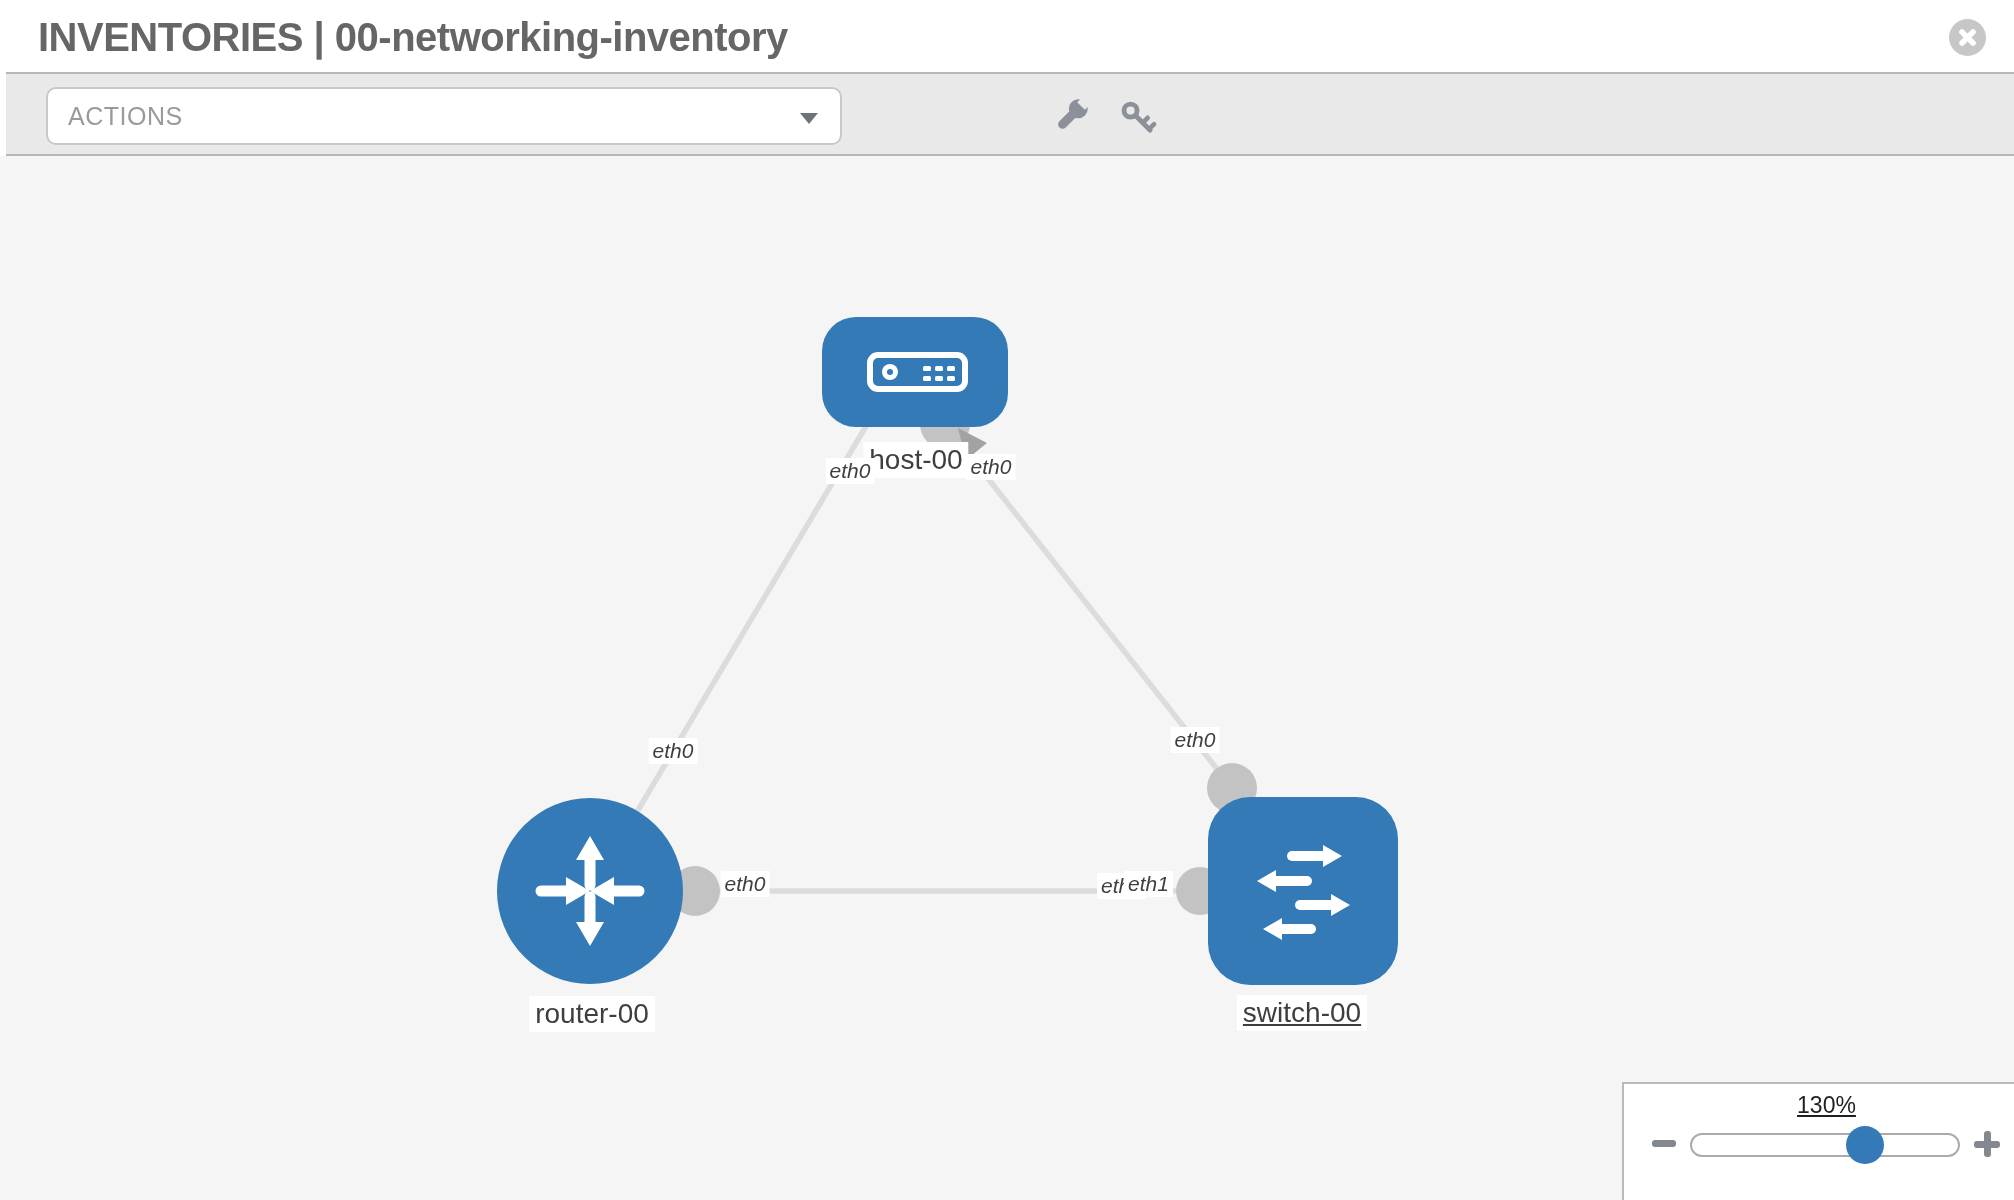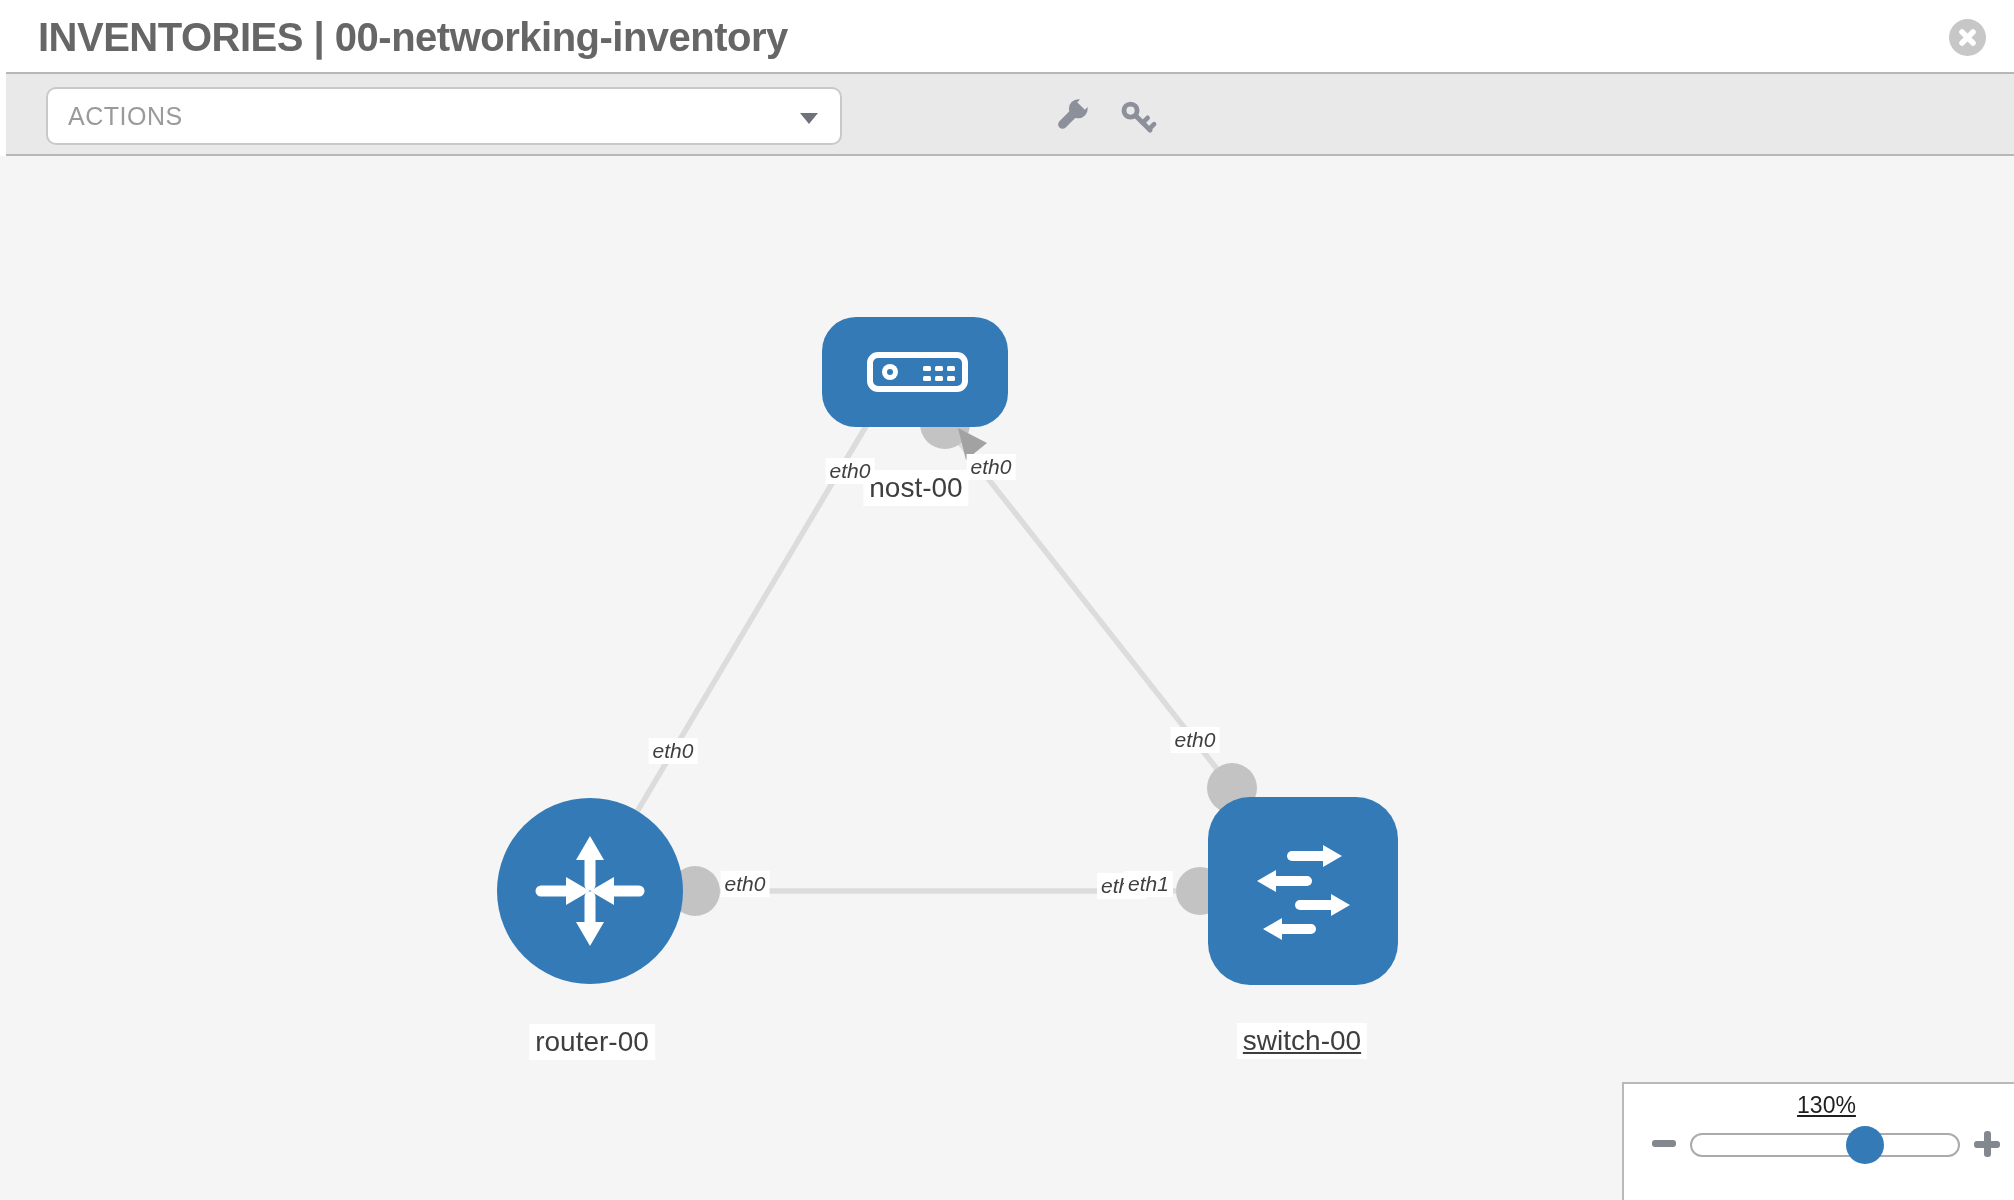--- a/index.html
+++ b/index.html
@@ -36,21 +36,21 @@
   .tool-ic{position:absolute;cursor:pointer;}
   
   .canvas{position:absolute;left:0;top:156px;width:2014px;height:1044px;background:#f5f5f5;}
   .wires{position:absolute;left:0;top:0;}
   .node{position:absolute;background:#337ab7;display:flex;align-items:center;justify-content:center;cursor:pointer;}
   .node-host{left:822px;top:161px;width:186px;height:110px;border-radius:34px;}
   .node-router{left:497px;top:642px;width:186px;height:186px;border-radius:50%;}
   .node-switch{left:1208px;top:641px;width:190px;height:188px;border-radius:42px;}
   .nlabel{
     position:absolute;background:#ffffff;color:#3e3e3e;font-size:28px;
-    padding:2px 6px;white-space:nowrap;transform:translateX(-50%);margin-top:28px;
+    padding:2px 6px;white-space:nowrap;transform:translateX(-50%);
   }
   .iflabel{
     position:absolute;background:#ffffff;color:#3f3f3f;font-size:21px;
     padding:1px 4px;white-space:nowrap;transform:translateX(-50%);font-style:italic;
   }
   .iflabel.noctr{transform:none;}
   
   .zoom-panel{
     position:absolute;left:1622px;top:1082px;width:420px;height:140px;
     background:#ffffff;border:2px solid #b9b9b9;box-sizing:border-box;

